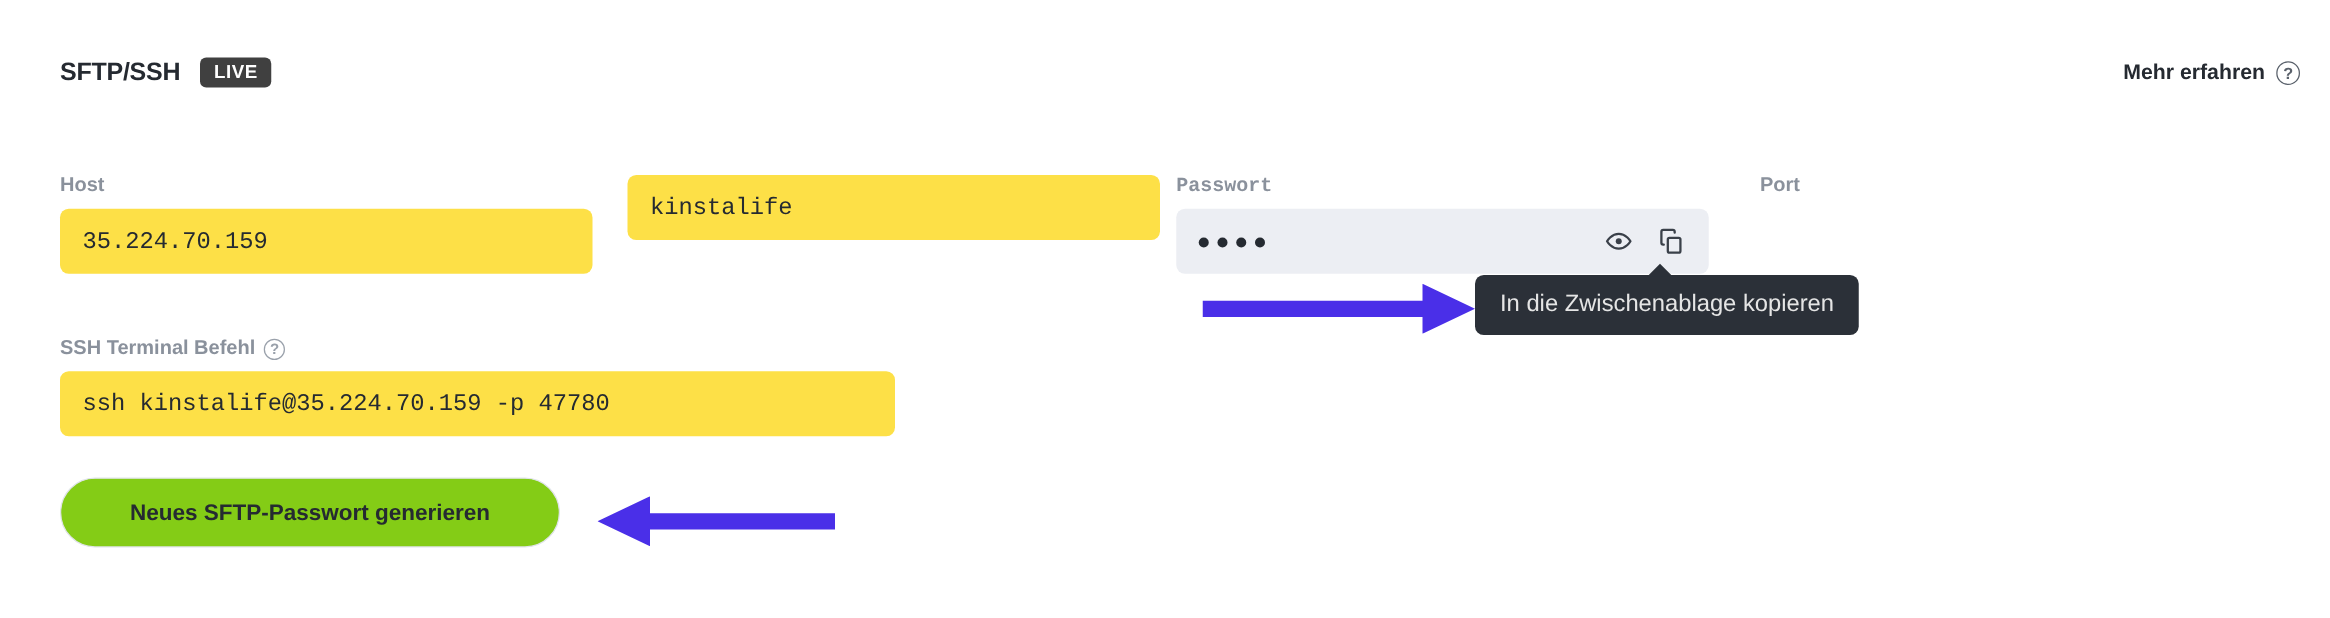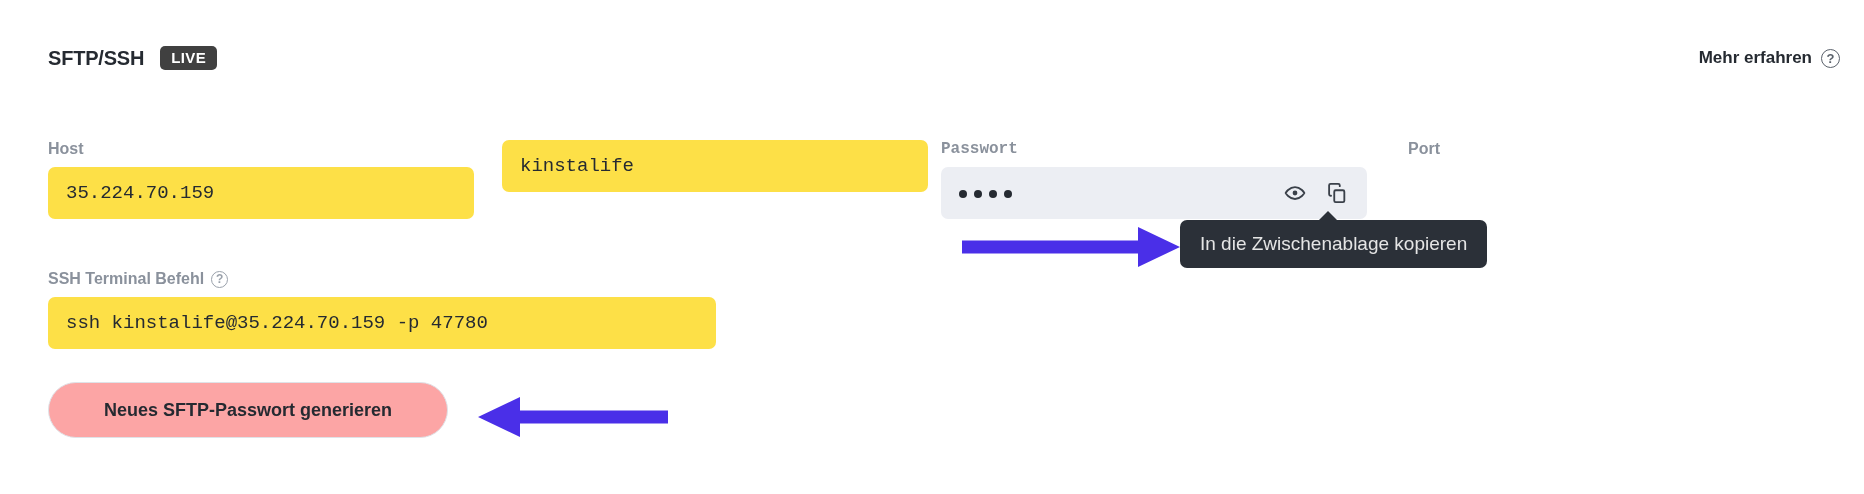--- a/index.html
+++ b/index.html
@@ -79,21 +79,21 @@
   .col.c4 { left: 1408px; width: 432px; }
 
   .row2 { position: absolute; left: 48px; top: 270px; width: 668px; }
   .cmd-box { width: 668px; }
 
   
   .gen-btn {
     position: absolute; left: 48px; top: 382px;
     width: 400px; height: 56px;
     border: 1.5px solid #dfe3e8; border-radius: 28px;
-    background: #fca5a5; color: #252a31;
+    background: #84cc16; color: #252a31;
     font-family: "Liberation Sans", sans-serif;
     font-size: 18px; font-weight: bold;
     cursor: pointer;
   }
 
   
   .tooltip {
     position: absolute; left: 1180px; top: 220px;
     background: #2b3038; color: #e5e5e5;
     border-radius: 7px;

